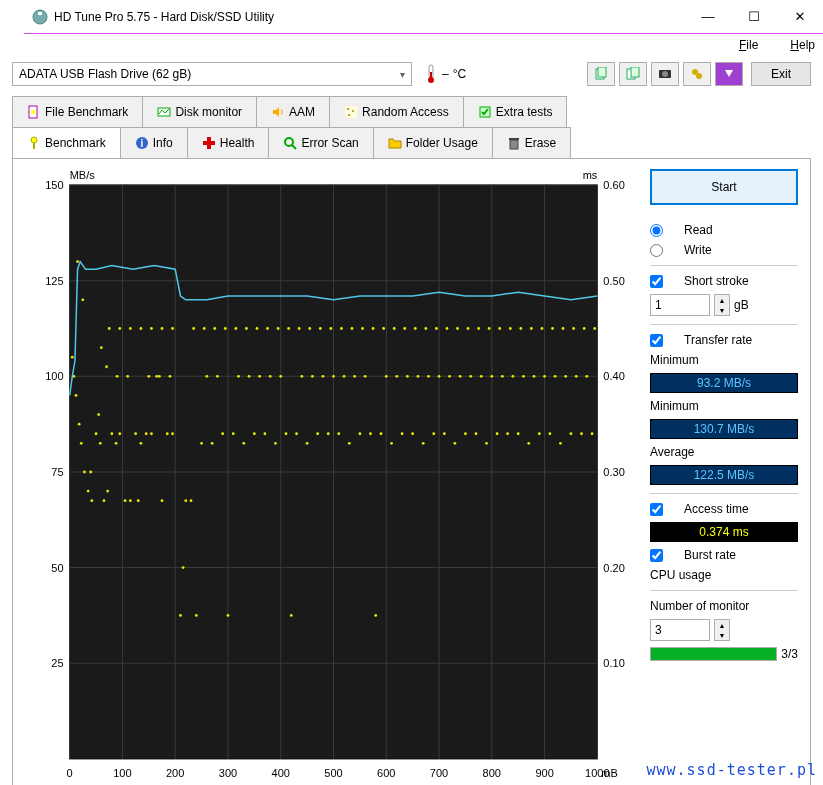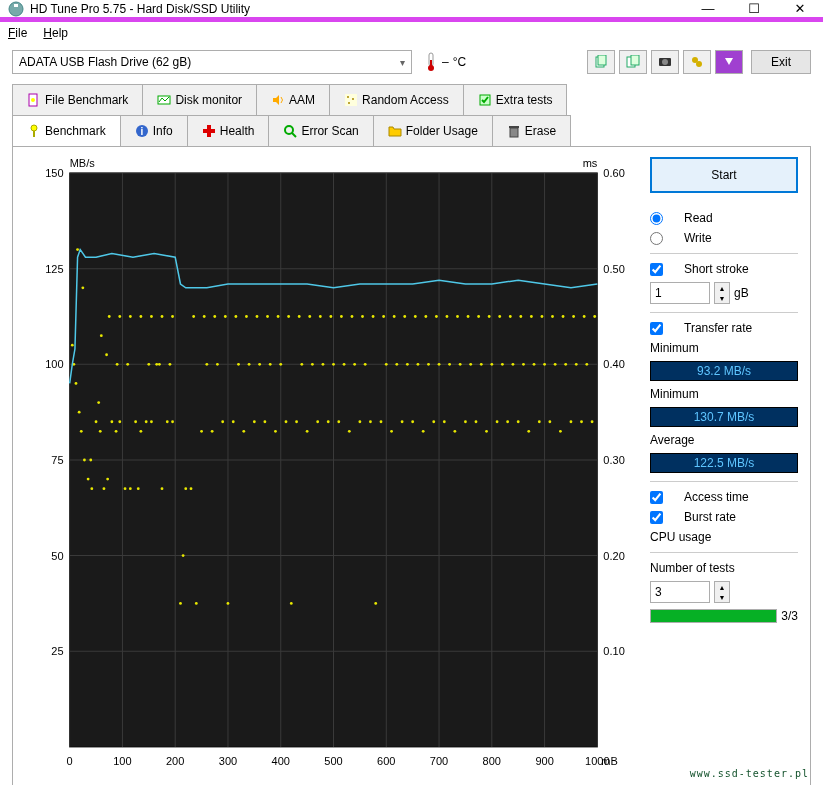--- a/index.html
+++ b/index.html
@@ -1,21 +1,21 @@
 <!DOCTYPE html>
 <html><head>
 <meta charset="utf-8">
 <style>
 * { box-sizing: border-box; margin: 0; padding: 0; font-family: "Segoe UI", Tahoma, sans-serif; }
 body { background: #fff; width: 823px; height: 785px; overflow: hidden; font-size: 12px; }
-.titlebar { height: 22px; display: flex; align-items: center; padding: 0 0 0 8px; background: #fff; border-bottom: 5px solid #d946ef; }
+.titlebar { height: 34px; display: flex; align-items: center; padding: 0 0 0 8px; background: #fff; border-bottom: 1px solid #d946ef; margin-left: 24px; }
 .titlebar-icon { width: 16px; height: 16px; margin-right: 6px; }
 .titlebar-text { flex: 1; font-size: 12px; color: #000; }
 .winbtn { width: 46px; height: 30px; display: flex; align-items: center; justify-content: center; font-size: 13px; color: #000; cursor: default; }
-.menubar { height: 22px; display: flex; align-items: center; padding: 0 8px; gap: 16px; font-size: 12px; }
+.menubar { height: 22px; display: flex; align-items: center; padding: 0 8px; gap: 32px; font-size: 12px; justify-content: flex-end; }
 .menubar span u { text-decoration: underline; }
 .toolbar-row { display: flex; align-items: center; padding: 6px 12px; gap: 0; }
 .drive-select { flex: 0 0 400px; height: 24px; border: 1px solid #adadad; background: #fff; display: flex; align-items: center; padding: 0 6px; font-size: 12px; position: relative; }
 .drive-select .arrow { position: absolute; right: 6px; font-size: 10px; color: #666; }
 .temp-box { display: flex; align-items: center; gap: 4px; margin-left: 12px; }
 .tool-icons { display: flex; gap: 4px; margin-left: auto; }
 .tool-btn { width: 28px; height: 24px; border: 1px solid #adadad; background: #f0f0f0; display: flex; align-items: center; justify-content: center; }
 .exit-btn { width: 60px; height: 24px; border: 1px solid #adadad; background: #e6e6e6; margin-left: 8px; font-size: 12px; }
 .tabs-area { margin: 4px 12px 0 12px; }
 .tab-row { display: flex; }
@@ -34,21 +34,21 @@
 .num-input { width: 60px; height: 22px; border: 1px solid #adadad; padding: 0 4px; font-size: 12px; }
 .spinner-wrap { display: flex; align-items: center; gap: 4px; }
 .divider { border-top: 1px solid #ccc; margin: 2px 0; }
 .stat-label { font-size: 12px; }
 .stat-value { background: #003060; color: #5ec5ff; font-weight: normal; text-align: center; padding: 2px 0; font-size: 12px; border: 1px solid #000; }
 .stat-value.yellow { background: #000; color: #ffff00; }
 .stat-value.white { background: #000; color: #fff; }
 .progress-row { display: flex; align-items: flex-start; gap: 4px; }
 .progress-bar { flex: 1; height: 14px; border: 1px solid #adadad; background: #fff; position: relative; }
 .progress-fill { position: absolute; left: 0; top: 0; height: 100%; background: #06b025; }
-.watermark { position: absolute; right: 14px; bottom: 6px; font-family: monospace; font-size: 10px; color: #14532d; background: rgba(255,255,255,0.0); letter-spacing: 1px; }
+.watermark { position: absolute; right: 6px; bottom: 6px; font-family: monospace; font-size: 15px; color: #1d4ed8; background: rgba(255,255,255,0.0); letter-spacing: 1px; }
 .tick-text { font-size: 11px; fill: #000; }
 .spin-btns { display: inline-flex; flex-direction: column; border: 1px solid #adadad; height: 22px; width: 16px; }
 .spin-btns div { flex:1; display:flex; align-items:center; justify-content:center; font-size:7px; background:#f0f0f0; cursor:default;}
 </style>
 </head>
 <body>
 
 <div class="titlebar">
   <span class="titlebar-icon">
     <svg viewBox="0 0 16 16">
@@ -446,27 +446,28 @@
         <div class="stat-value">93.2 MB/s</div>
         <div class="stat-label">Minimum</div>
         <div class="stat-value">130.7 MB/s</div>
         <div class="stat-label">Average</div>
         <div class="stat-value">122.5 MB/s</div>
         <div class="divider"></div>
         <label class="check-row">
             <input type="checkbox" checked="" style="">
             <span>Access time</span>
           </label>
+        <div class="stat-value yellow">0.374 ms</div>
         <label class="check-row">
             <input type="checkbox" checked="" style="">
             <span>Burst rate</span>
           </label>
         <div class="stat-label">CPU usage</div>
         <div class="divider"></div>
-        <div class="stat-label">Number of tests</div>
+        <div class="stat-label">Number of monitor</div>
         <div class="spinner-wrap">
           <input class="num-input" value="3" style="">
           <div class="spin-btns">
               <div>▲</div>
               <div>▼</div>
             </div>
         </div>
         <div class="progress-row">
           <div class="progress-bar">
               <div class="progress-fill" style="width:100%"></div>

